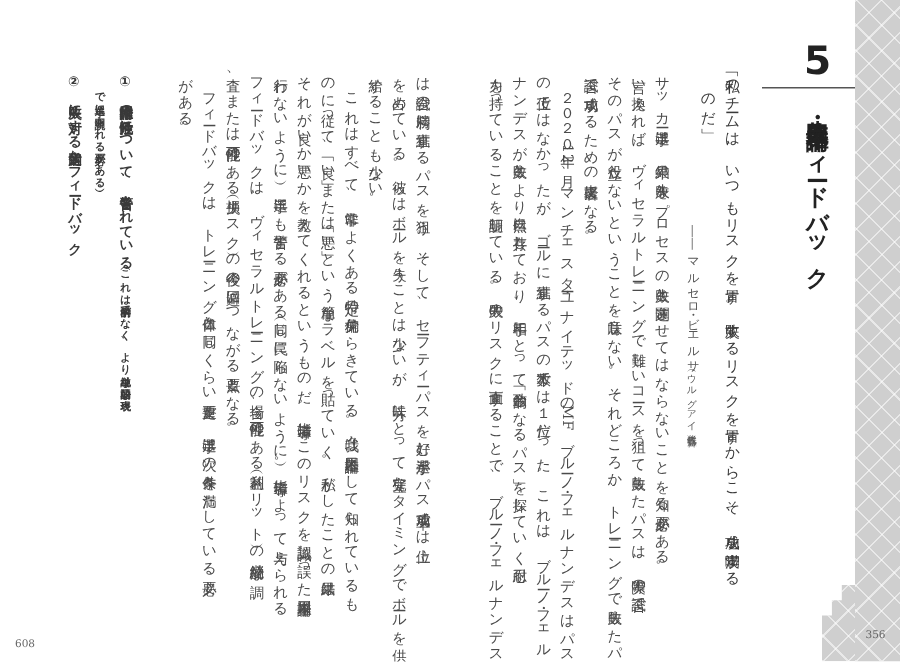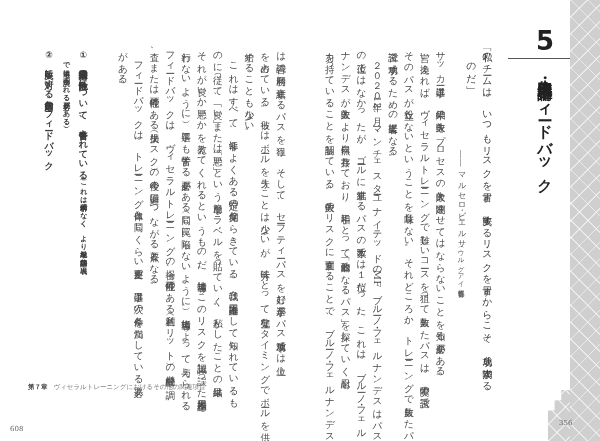--- a/index.html
+++ b/index.html
@@ -79,21 +79,21 @@
     font-size: 6.5px; color: #777;
   }
   .running-footer .chapter { font-weight: bold; color: #444; margin-right: 6px; }
 
   .page-num {
     position: absolute;
     font-family: "DejaVu Serif", "Liberation Serif", serif;
     font-size: 7px; color: #666;
   }
   .page-num-left { left: 10px; top: 425px; }
-  .page-num-right { left: 559px; top: 419px; }
+  .page-num-right { left: 577px; top: 419px; }
 </style>
 </head>
 <body>
 
 <div class="spread">
 
   <div class="side-band"></div>
   <div class="side-band-notch"></div>
 
   <div class="section-number">5</div>
@@ -122,18 +122,17 @@
 行わないように）、選手にも警告する必要がある（同じ罠に陥らないように）。指導者によって与えられる
 フィードバックは、ヴィセラルトレーニングの場合、可能性のある利益（メリット）の継続的な調
 査、または可能性のある損失（リスク）の今後の回避につながる要点となる。
 　フィードバックは、トレーニング自体と同じくらい重要だ。選手は次の条件を満たしている必要
 がある。</div>
 
   <div class="list-block"><span>① 因果推論の危険性について、警告されている</span><span class="note">（これは科学的でなく、より単純な口語的な表現
 　で選手に説明される必要がある）</span>
 <span>② 失敗に対する肯定的なフィードバック</span></div>
 
-  <div class="running-footer"><span class="chapter">第７章</span><span>ヴィセラルトレーニングにおけるその他の関連項目</span></div>
 
   <div class="page-num page-num-left">608</div>
   <div class="page-num page-num-right">356</div>
 
 </div>
 
 </body></html>

